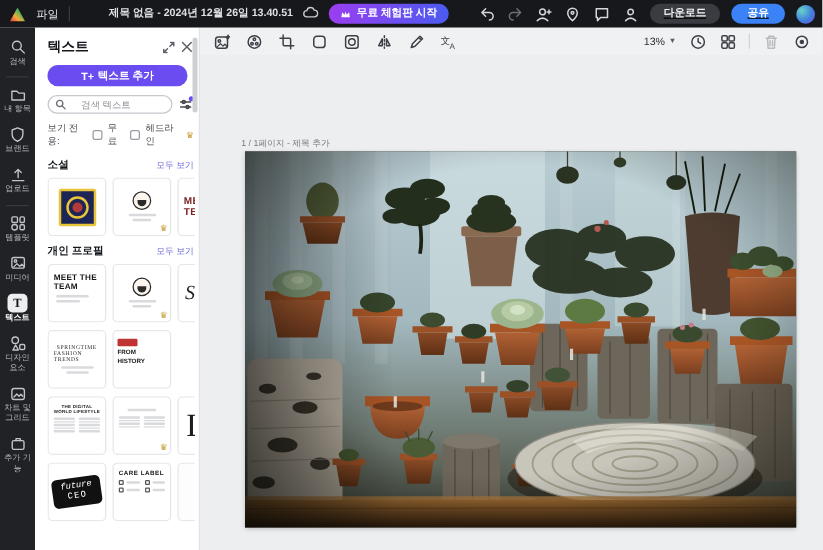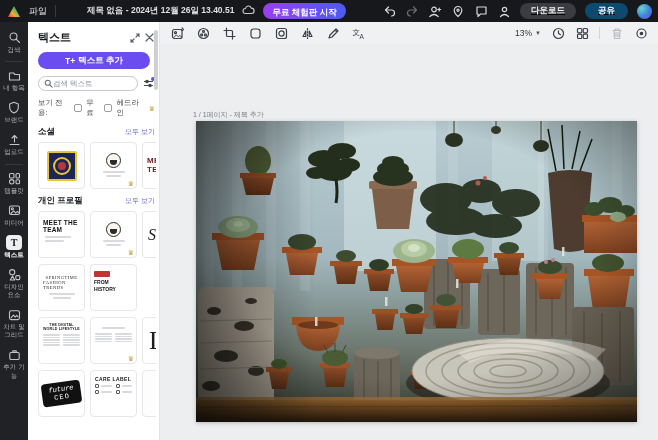--- a/index.html
+++ b/index.html
@@ -11,28 +11,28 @@
   .topbar { position:absolute; left:0; top:0; width:658px; height:22px; background:#17181b;
     display:flex; align-items:center; padding:0 6px; gap:8px; z-index:30; }
   .tb-left { display:flex; align-items:center; gap:8px; flex:0 0 auto; }
   .logo { width:15px; height:14px; display:flex; align-items:center; justify-content:center; }
   .menu-txt { color:#e8e9ec; font-size:9px; }
   .tb-divider { width:1px; height:12px; background:#3a3b40; }
   .doc-title { color:#dfe0e4; font-size:8.5px; font-weight:bold; white-space:nowrap;margin-left:23px; }
   .cloud { color:#c9cacf; font-size:10px; line-height:1; }
   .trial-btn { height:16px; border-radius:9px; border:none; padding:0 9px;
     background:linear-gradient(90deg,#9a3ef0,#4b5bf0); color:#fff; font-size:8.5px; font-weight:bold;
-    display:flex; align-items:center; gap:4px; cursor:pointer; white-space:nowrap;flex-direction:column; }
+    display:flex; align-items:center; gap:4px; cursor:pointer; white-space:nowrap; }
   .tb-right { margin-left:auto; display:flex; align-items:center; gap:9px;text-decoration:underline; }
   .tbi { width:14px; height:14px; display:flex; align-items:center; justify-content:center; }
   .tbi svg { stroke:#d6d7da; fill:none; stroke-width:1.2; stroke-linecap:round; stroke-linejoin:round; }
   .tbi.dim svg { opacity:.45; }
   .pill-dark { height:16px; border-radius:9px; border:none; background:#3b3c41; color:#f0f1f3;
     font-size:8.5px; font-weight:bold; padding:0 11px; cursor:pointer; white-space:nowrap; }
-  .pill-share { height:16px; border-radius:9px; border:none; background:#0c4a6e; color:#fff;
+  .pill-share { height:16px; border-radius:9px; border:none; background:#3b82f6; color:#fff;
     font-size:8.5px; font-weight:bold; padding:0 13px; cursor:pointer; white-space:nowrap; }
   .avatar { width:15px; height:15px; border-radius:50%;
     background:radial-gradient(circle at 30% 30%,#69d2c8,#3f7fe0 55%,#7a4bd6); }
 
   .shell { position:absolute; top:22px; left:0; right:0; bottom:0; display:flex; }
 
   
   .rail { width:28px; background:#202225; display:flex; flex-direction:column; align-items:center;
     padding-top:5px; gap:1px; flex:0 0 auto; }
   .rit { width:28px; display:flex; flex-direction:column; align-items:center; gap:1px;
@@ -49,21 +49,21 @@
     padding:8px 4px 0 10px; overflow:hidden; border-right:1px solid #e3e4e8; }
   .panel-head { display:flex; align-items:center; gap:4px; margin-bottom:7px; }
   .panel-title { font-size:11px; font-weight:bold; color:#15181c; flex:1; }
   .ph-ic { width:11px; height:11px; display:flex; align-items:center; justify-content:center; cursor:pointer; }
   .ph-ic svg { stroke:#5c6067; fill:none; stroke-width:1.2; stroke-linecap:round; }
   .add-text-btn { width:112px; height:17px; border:none; border-radius:10px; background:#6a4cf0;
     color:#fff; font-size:8.5px; font-weight:bold; display:flex; align-items:center; justify-content:center;
     gap:3px; cursor:pointer; margin-bottom:7px; }
   .search-row { display:flex; align-items:center; gap:4px; margin-bottom:7px; }
   .search-box { flex:1; height:15px; border:1px solid #c6c8cd; border-radius:9px;
-    display:flex; align-items:center; padding:0 5px; gap:0; background:#fff; }
+    display:flex; align-items:center; padding:0 5px; gap:12px; background:#fff; }
   .search-box svg { stroke:#6a6e75; fill:none; stroke-width:1.2; stroke-linecap:round; flex:0 0 auto; }
   .search-input { border:none; outline:none; width:100%; font-size:7.5px; color:#333;
     font-family:"Liberation Sans","DejaVu Sans",sans-serif; background:transparent; }
   .search-input::placeholder { color:#8d9096; }
   .filter-ic { position:relative; width:13px; height:13px; display:flex; align-items:center;
     justify-content:center; cursor:pointer; }
   .filter-ic svg { stroke:#43464c; fill:none; stroke-width:1.2; stroke-linecap:round; }
   .filter-dot { position:absolute; top:0; right:0; width:4px; height:4px; border-radius:50%; background:#6a4cf0; }
   .filter-row { display:flex; align-items:center; gap:4px; font-size:7.5px; color:#4a4d53; margin-bottom:8px; }
   .chk { width:8px; height:8px; border:1px solid #9a9ca3; border-radius:2px; background:#fff; flex:0 0 auto; cursor:pointer; }

